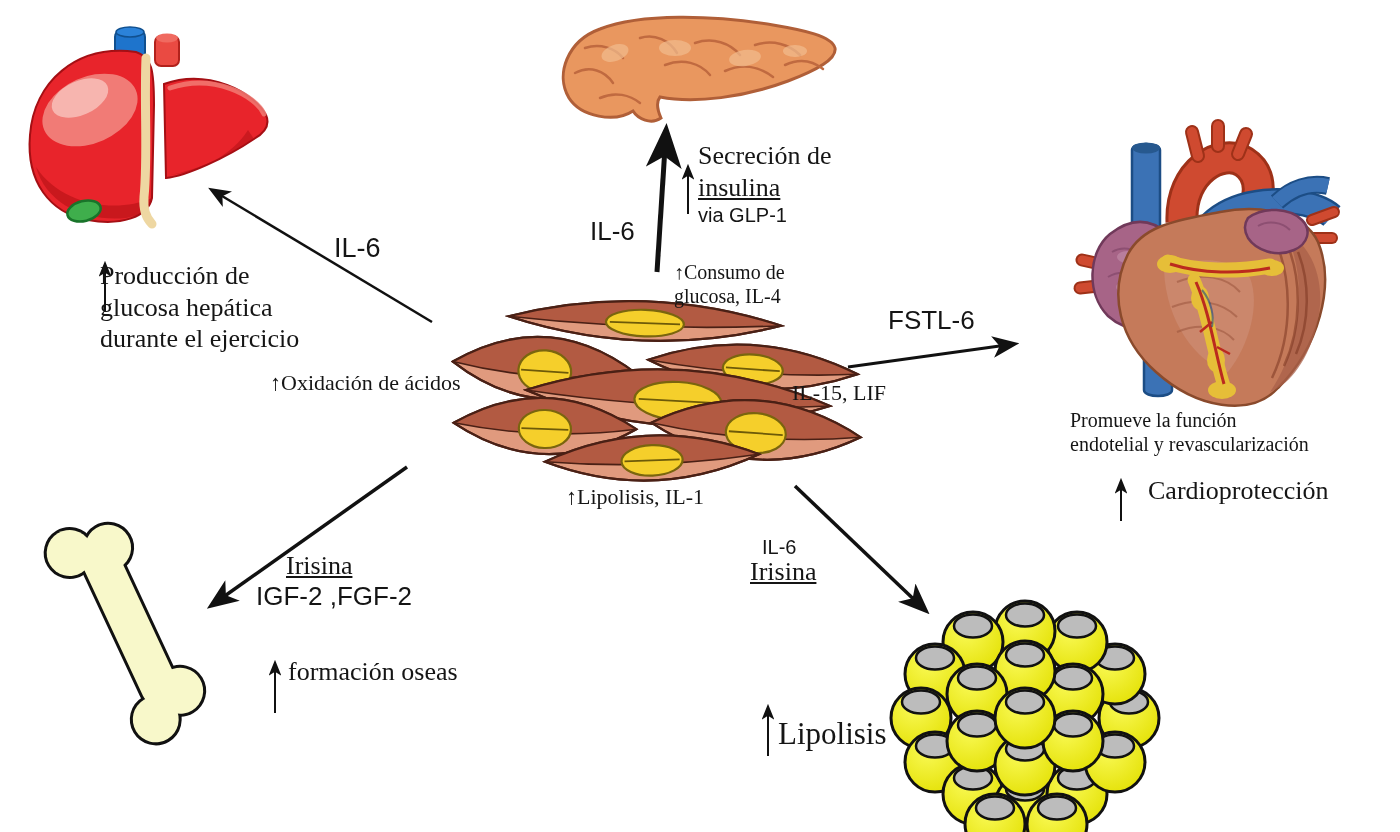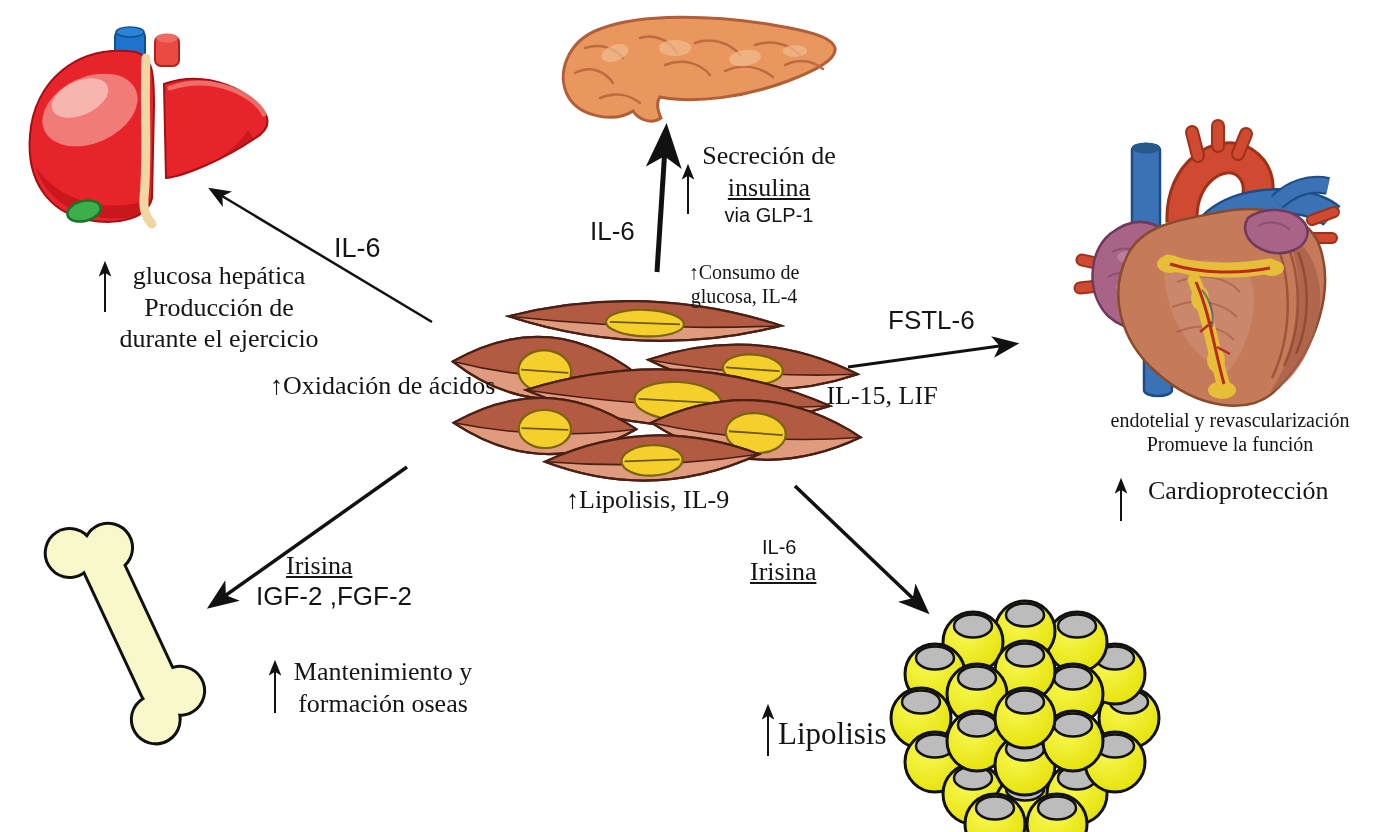--- a/index.html
+++ b/index.html
@@ -2,23 +2,23 @@
 <html><head>
 <meta charset="utf-8">
 <style>
   html,body{margin:0;padding:0;}
   body{width:1400px;height:832px;position:relative;background:#ffffff;overflow:hidden;}
   .organ{position:absolute;overflow:visible;}
   #arrows{position:absolute;left:0;top:0;z-index:5;pointer-events:none;}
   .t{position:absolute;color:#151515;z-index:10;line-height:1.22;}
   .serif{font-family:"Liberation Serif","DejaVu Serif",serif;}
   .sans{font-family:"Liberation Sans","DejaVu Sans",sans-serif;}
-  .ctr{text-align:center;}
+  .ctr{text-align:left;}
   .u{text-decoration:underline;}
-  .f24{font-size:20px;}.f25{font-size:26px;}.f26{font-size:26px;}.f27{font-size:27px;}.f28{font-size:31px;}
+  .f24{font-size:20px;}.f25{font-size:22px;}.f26{font-size:26px;}.f27{font-size:27px;}.f28{font-size:31px;}
 </style>
 </head>
 <body>
 
 <svg class="organ" style="left:18px;top:12px;width:250px;height:215px" viewBox="0 0 250 215">
   <g>
     <rect x="97" y="18" width="30" height="34" rx="7" fill="#1e74cc" stroke="#11508f" stroke-width="2"></rect>
     <ellipse cx="112" cy="20" rx="14" ry="5" fill="#2b82d9" stroke="#11508f" stroke-width="1.5"></ellipse>
     <rect x="137" y="24" width="24" height="30" rx="6" fill="#ea4a42" stroke="#b2221c" stroke-width="2"></rect>
     <ellipse cx="149" cy="26" rx="11" ry="4.5" fill="#f06a60"></ellipse>
@@ -219,22 +219,22 @@
     <path d="M688,214 L688,167" stroke-width="2" marker-end="url(#ahs)"></path>
     <path d="M1121,521 L1121,481" stroke-width="2" marker-end="url(#ahs)"></path>
     <path d="M275,713 L275,663" stroke-width="2" marker-end="url(#ahs)"></path>
     <path d="M768,756 L768,707" stroke-width="2" marker-end="url(#ahs)"></path>
   </g>
 </svg>
 
 <div class="t sans f27" style="left:334px;top:232px;">IL-6</div>
 
 <div class="t serif f26 ctr" style="left:100px;top:260px;width:238px;">
+  <div>Producción de</div>
   <div>glucosa hepática</div>
-  <div>Producción de</div>
   <div>durante el ejercicio</div>
 </div>
 
 <div class="t sans f26" style="left:590px;top:216px;">IL-6</div>
 
 <div class="t serif f26 ctr" style="left:698px;top:140px;width:142px;">
   <div>Secreción de</div>
   <div class="u">insulina</div>
   <div class="sans f24">via GLP-1</div>
 </div>
@@ -247,32 +247,31 @@
 <div class="t sans f26" style="left:888px;top:305px;">FSTL-6</div>
 
 <div class="t serif f25" style="left:270px;top:370px;width:240px;">
   <div>↑Oxidación de ácidos</div>
 </div>
 
 <div class="t serif f25 ctr" style="left:792px;top:380px;width:180px;">
   <div>IL-15, LIF</div>
 </div>
 
-<div class="t serif f25" style="left:566px;top:484px;">↑Lipolisis, IL-9</div>
+<div class="t serif f25" style="left:566px;top:484px;">↑Lipolisis, IL-1</div>
 
 <div class="t serif f24 ctr" style="left:1070px;top:408px;width:320px;">
+  <div>Promueve la función</div>
   <div>endotelial y revascularización</div>
-  <div>Promueve la función</div>
 </div>
 <div class="t serif f26" style="left:1148px;top:475px;">Cardioprotección</div>
 
 <div class="t serif f26 u" style="left:286px;top:550px;">Irisina</div>
 <div class="t sans f26" style="left:256px;top:581px;">IGF-2 ,FGF-2</div>
 
 <div class="t sans f24" style="left:762px;top:535px;">IL-6</div>
 <div class="t serif f26 u" style="left:750px;top:556px;">Irisina</div>
 
 <div class="t serif f26 ctr" style="left:288px;top:656px;width:190px;">
-  <div>Mantenimiento y</div>
   <div>formación oseas</div>
 </div>
 
 <div class="t serif f28" style="left:778px;top:715px;">Lipolisis</div>
 
 </body></html>

